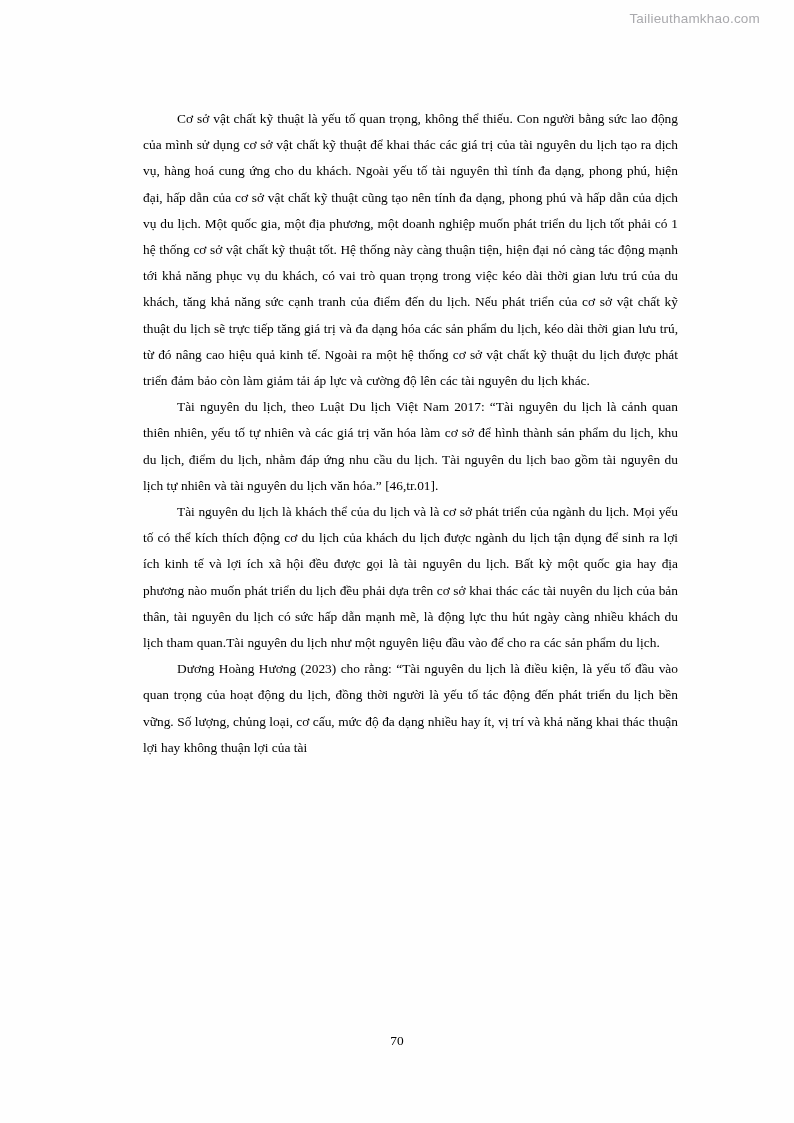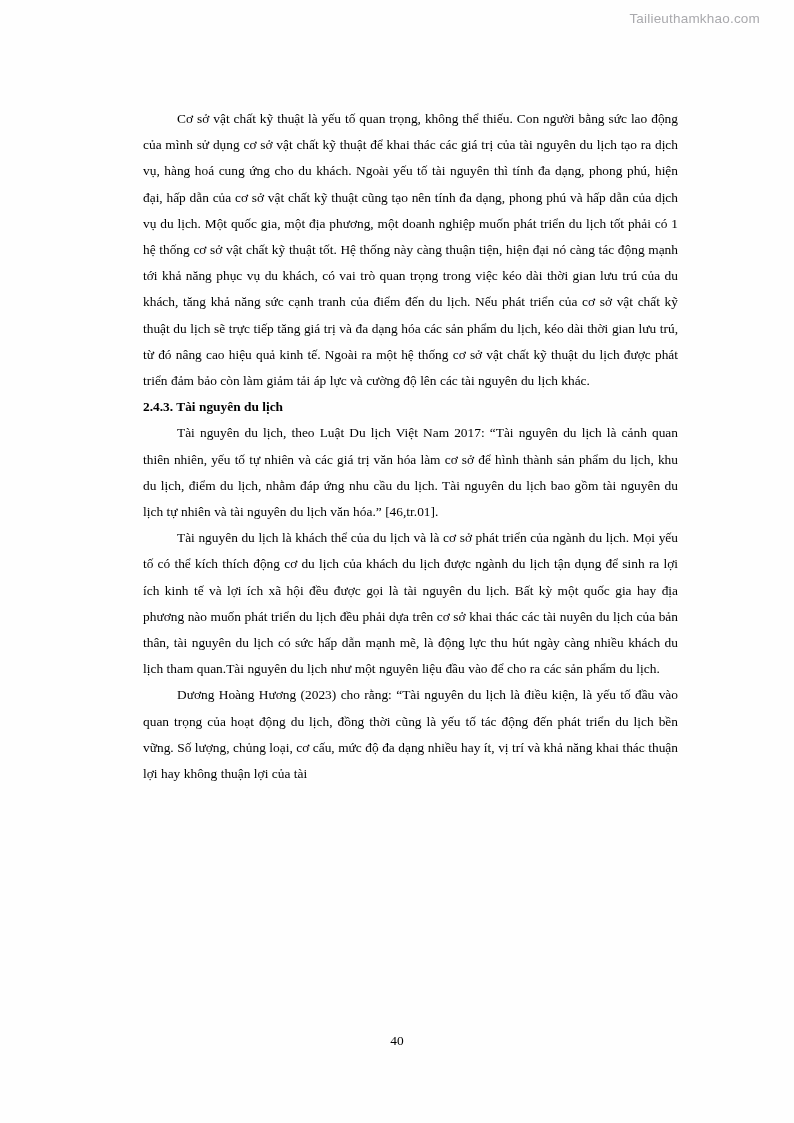--- a/index.html
+++ b/index.html
@@ -83,25 +83,24 @@
 
 <div class="page">
 
   <div class="watermark">Tailieuthamkhao.com</div>
 
   <div class="content">
 
     <p class="para">Cơ sở vật chất kỹ thuật là yếu tố quan trọng, không thể thiếu. Con người bằng sức lao động của mình sử dụng cơ sở vật chất kỹ thuật để khai thác các giá trị của tài nguyên du lịch tạo ra dịch vụ, hàng hoá cung ứng cho du khách. Ngoài yếu tố tài nguyên thì tính đa dạng, phong phú, hiện đại, hấp dẫn của cơ sở vật chất kỹ thuật cũng tạo nên tính đa dạng, phong phú và hấp dẫn của dịch vụ du lịch. Một quốc gia, một địa phương, một doanh nghiệp muốn phát triển du lịch tốt phải có 1 hệ thống cơ sở vật chất kỹ thuật tốt. Hệ thống này càng thuận tiện, hiện đại nó càng tác động mạnh tới khả năng phục vụ du khách, có vai trò quan trọng trong việc kéo dài thời gian lưu trú của du khách, tăng khả năng sức cạnh tranh của điểm đến du lịch. Nếu phát triển của cơ sở vật chất kỹ thuật du lịch sẽ trực tiếp tăng giá trị và đa dạng hóa các sản phẩm du lịch, kéo dài thời gian lưu trú, từ đó nâng cao hiệu quả kinh tế. Ngoài ra một hệ thống cơ sở vật chất kỹ thuật du lịch được phát triển đảm bảo còn làm giảm tải áp lực và cường độ lên các tài nguyên du lịch khác.</p>
 
 
-    <p class="heading">2.4.3. Tài nguyên du lịch</p>
 
     <p class="para"><span>Tài nguyên du lịch, theo Luật Du lịch Việt Nam 2017: “</span><span class="q">Tài nguyên du lịch là cảnh quan thiên nhiên, yếu tố tự nhiên và các giá trị văn hóa làm cơ sở để hình thành sản phẩm du lịch, khu du lịch, điểm du lịch, nhằm đáp ứng nhu cầu du lịch. Tài nguyên du lịch bao gồm tài nguyên du lịch tự nhiên và tài nguyên du lịch văn hóa.</span><span>” [46,tr.01].</span></p>
 
     <p class="para">Tài nguyên du lịch là khách thể của du lịch và là cơ sở phát triển của ngành du lịch. Mọi yếu tố có thể kích thích động cơ du lịch của khách du lịch được ngành du lịch tận dụng để sinh ra lợi ích kinh tế và lợi ích xã hội đều được gọi là tài nguyên du lịch. Bất kỳ một quốc gia hay địa phương nào muốn phát triển du lịch đều phải dựa trên cơ sở khai thác các tài nuyên du lịch của bản thân, tài nguyên du lịch có sức hấp dẫn mạnh mẽ, là động lực thu hút ngày càng nhiều khách du lịch tham quan.Tài nguyên du lịch như một nguyên liệu đầu vào để cho ra các sản phẩm du lịch.</p>
 
-    <p class="para"><span>Dương Hoàng Hương (2023) cho rằng: “</span><span class="q">Tài nguyên du lịch là điều kiện, là yếu tố đầu vào quan trọng của hoạt động du lịch, đồng thời cũng là yếu tố tác động đến phát triển du lịch bền vững. Số lượng, chủng loại, cơ cấu, mức độ đa dạng nhiều hay ít, vị trí và khả năng khai thác thuận lợi hay không thuận lợi của tài</span></p>
+    <p class="para"><span>Dương Hoàng Hương (2023) cho rằng: “</span><span class="q">Tài nguyên du lịch là điều kiện, là yếu tố đầu vào quan trọng của hoạt động du lịch, đồng thời người là yếu tố tác động đến phát triển du lịch bền vững. Số lượng, chủng loại, cơ cấu, mức độ đa dạng nhiều hay ít, vị trí và khả năng khai thác thuận lợi hay không thuận lợi của tài</span></p>
 
   </div>
 
-  <div class="folio">40</div>
+  <div class="folio">70</div>
 
 </div>
 
 </body></html>

